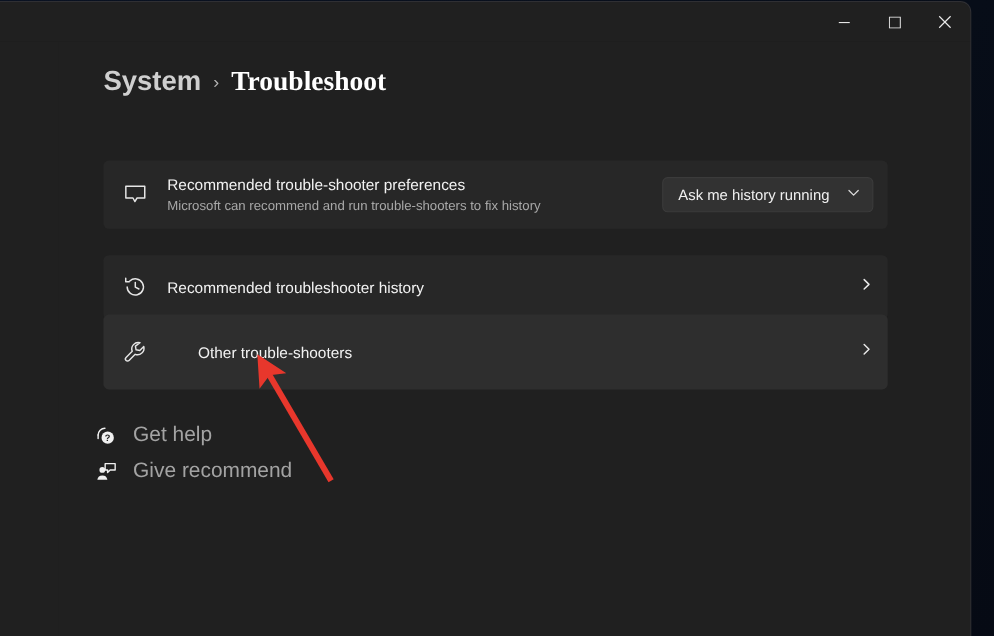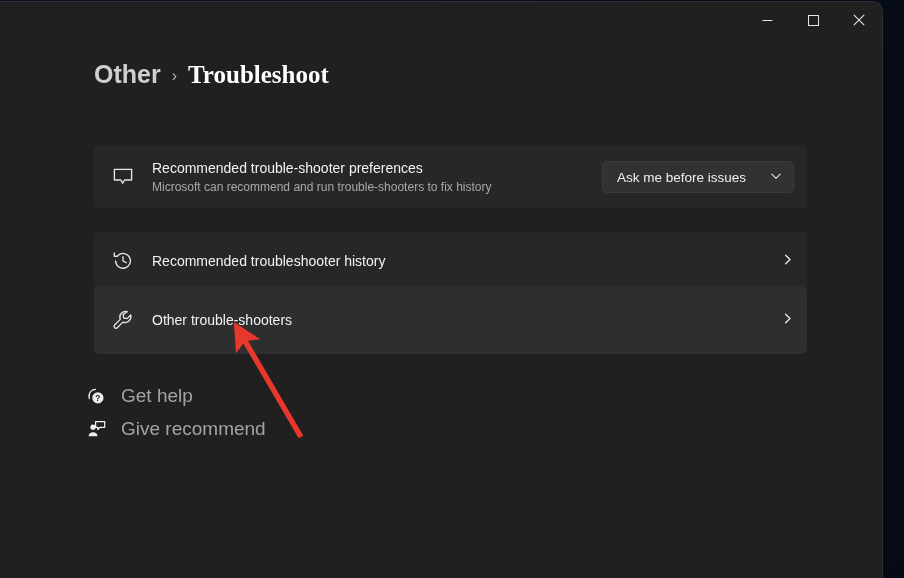--- a/index.html
+++ b/index.html
@@ -129,21 +129,21 @@
     border-radius: 5px;
     box-sizing: border-box;
     display: flex;
     align-items: center;
   }
   .card.plain { background: #272727; }
   .card.hovered { background: #2e2e2e; }
 
   #card-pref   { top: 108px; height: 62px; }
   #card-hist   { top: 194px; height: 58px; }
-  #card-other  { top: 248px; height: 68px; }
+  #card-other  { top: 248px; height: 68px; gap: 28px; }
 
   .card-icon {
     width: 58px;
     min-width: 58px;
     display: flex;
     align-items: center;
     justify-content: center;
     color: #e6e6e6;
   }
   .card-text { flex: 1 1 auto; min-width: 0; }
@@ -251,40 +251,40 @@
 
   <div id="leftnav">
 
     <div id="navscroll-track"></div>
     <div id="navscroll-thumb"></div>
   </div>
 
   <div id="content">
 
     <div id="breadcrumb">
-      <span id="bc-system">Other</span>
+      <span id="bc-system">System</span>
       <span id="bc-sep">›</span>
       <span id="bc-current">Troubleshoot</span>
     </div>
 
     <div id="options-label">Options</div>
 
     <div id="card-pref" class="card plain">
       <div class="card-icon">
         <svg width="22" height="22" viewBox="0 0 22 22">
           <path d="M2.4 3.3 H19.6 V14.0 H12.6 L10.6 17.2 L8.9 14.0 H2.4 Z" fill="none" stroke="#e6e6e6" stroke-width="1.35" stroke-linejoin="round"></path>
         </svg>
       </div>
       <div class="card-text">
         <div class="card-title">Recommended trouble-shooter preferences</div>
         <div class="card-sub">Microsoft can recommend and run trouble-shooters to fix history</div>
       </div>
       <div class="card-right">
         <div id="pref-dropdown">
-          <span id="dropdown-value">Ask me before issues</span>
+          <span id="dropdown-value">Ask me history running</span>
           <span class="chev">
             <svg width="12" height="12" viewBox="0 0 12 12">
               <path d="M1.8 4.2 L6 8.4 L10.2 4.2" fill="none" stroke="#dcdcdc" stroke-width="1.15" stroke-linecap="round" stroke-linejoin="round"></path>
             </svg>
           </span>
         </div>
       </div>
     </div>
 
     <div id="card-hist" class="card plain">

